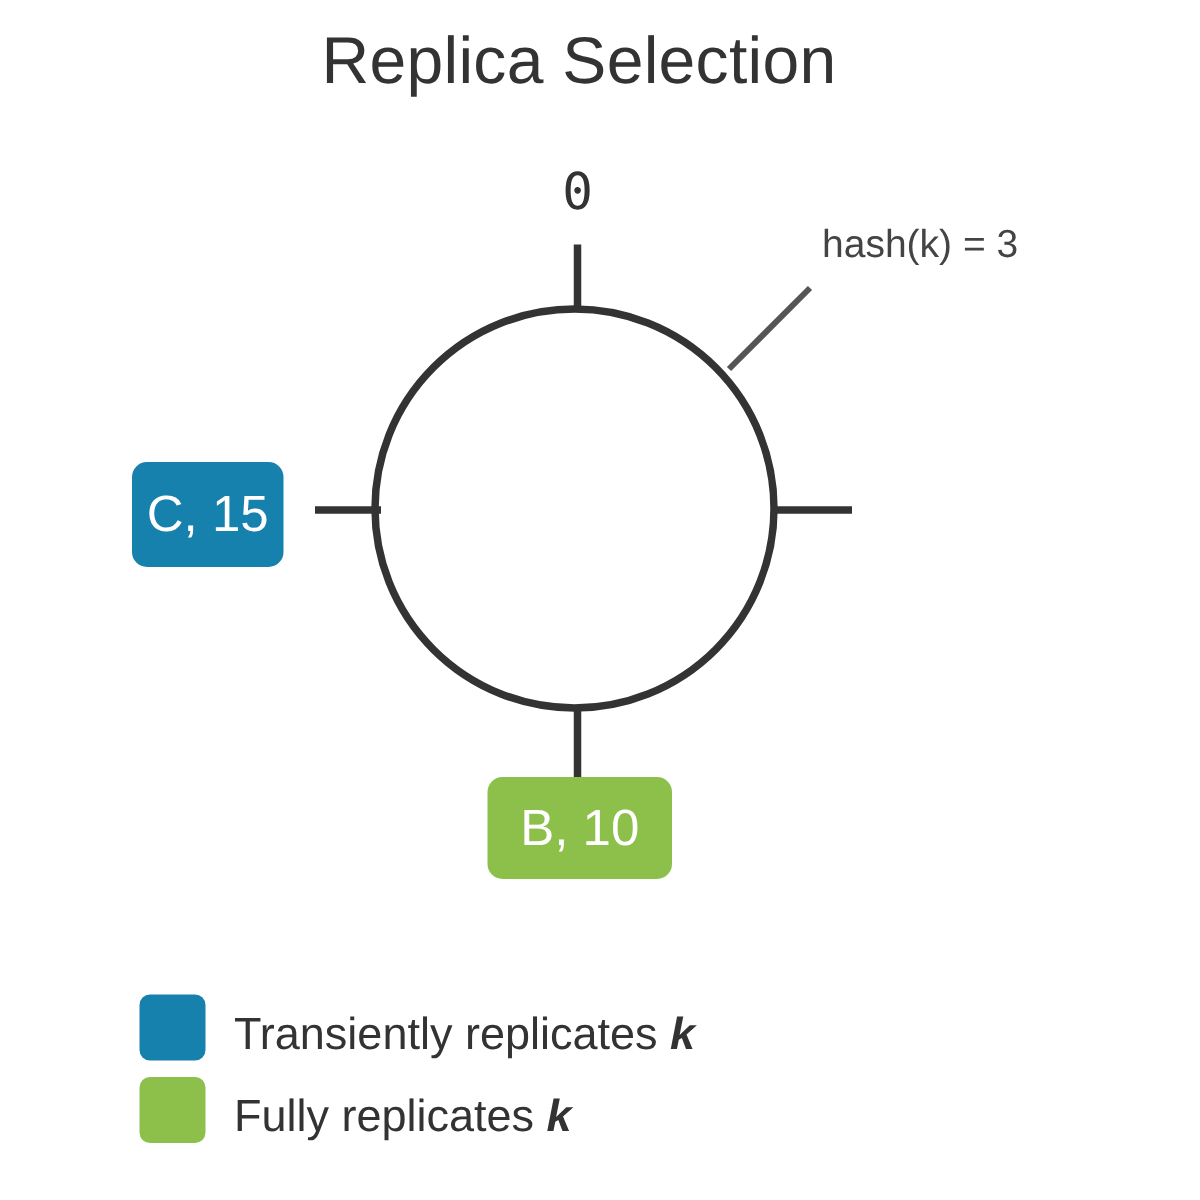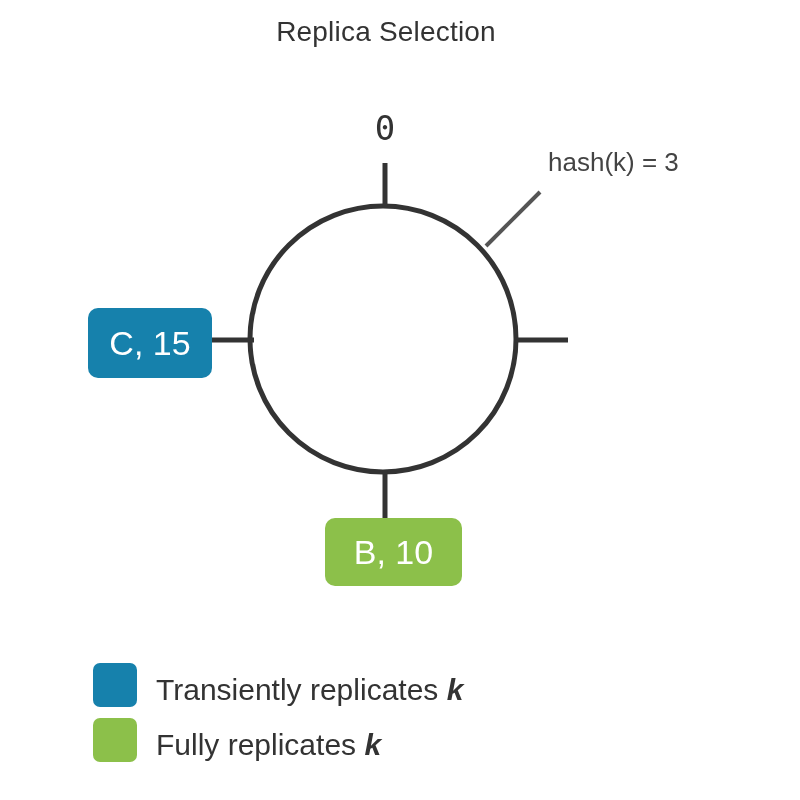--- a/index.html
+++ b/index.html
@@ -23,21 +23,21 @@
     width: 800px;
     height: 800px;
   }
 
   .title {
     position: absolute;
     left: 0;
     top: 16px;
     width: 772px;
     text-align: center;
-    font-size: 28px;
+    font-size: 44px;
     font-weight: 400;
     color: #333333;
     letter-spacing: 0.2px;
   }
 
   
   .ring-layer {
     position: absolute;
     left: 0;
     top: 0;
@@ -77,22 +77,22 @@
     justify-content: center;
     color: #ffffff;
     font-size: 34px;
     font-weight: 400;
     box-sizing: border-box;
   }
   .node.green { background: #8cc04a; }
   .node.blue  { background: #1681ac; }
 
   .node-a { left: 566px; top: 308px; width: 96px;  height: 70px; }
-  .node-b { left: 325px; top: 518px; width: 137px; height: 68px; }
-  .node-c { left: 88px;  top: 308px; width: 124px; height: 70px; }
+  .node-b { left: 325px; top: 518px; width: 123px; height: 68px; }
+  .node-c { left: 88px;  top: 308px; width: 101px; height: 70px; }
 
   
   .legend {
     position: absolute;
     left: 47px;
     top: 652px;
     width: 520px;
   }
   .legend-row {
     display: flex;

